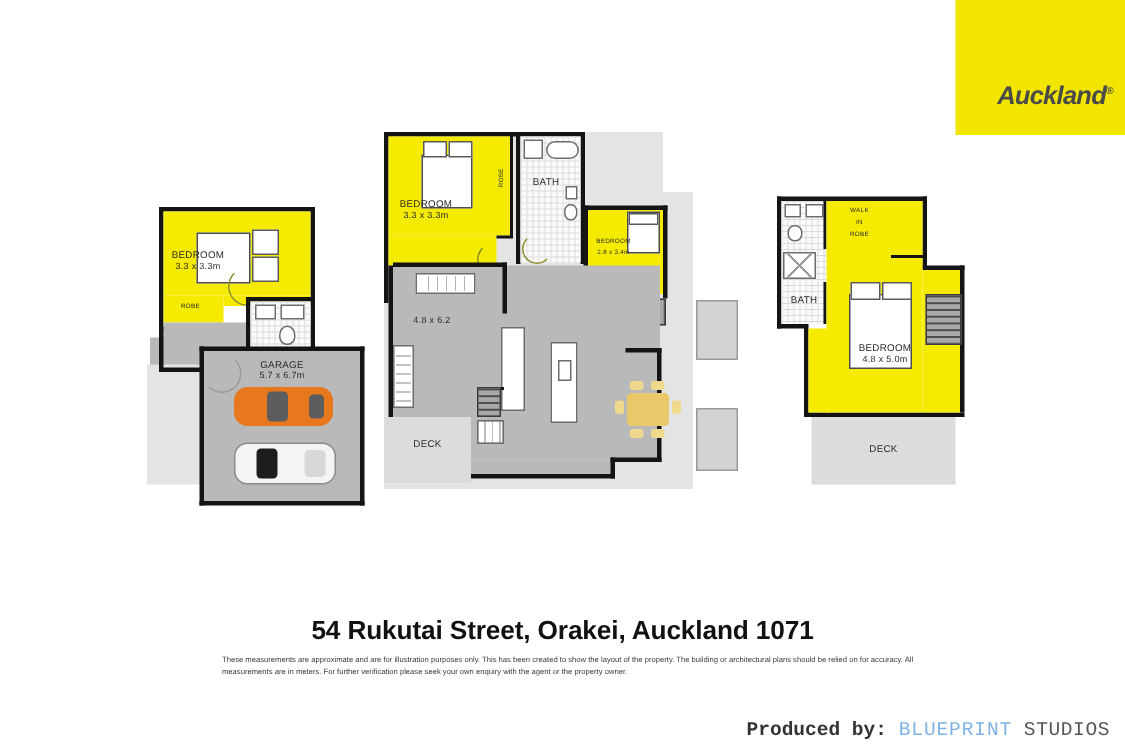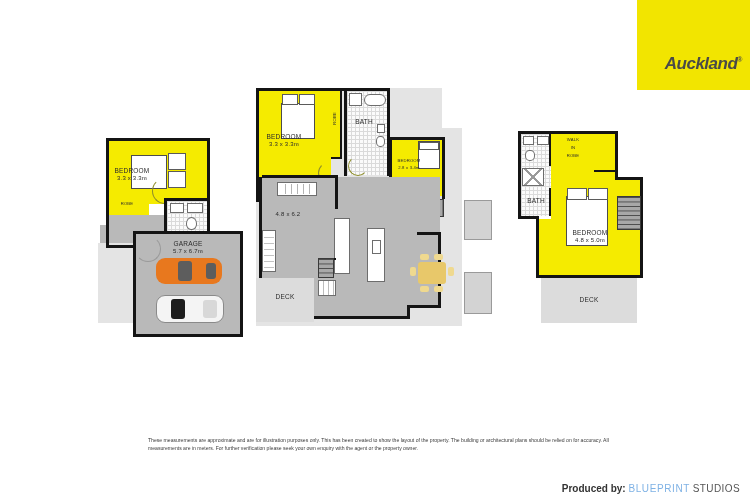--- a/index.html
+++ b/index.html
@@ -178,22 +178,23 @@
     width: 478px;
     text-align: left;
     font-size: 5.1px;
     line-height: 1.65;
     color: #3a3a3a;
   }
   #producedby {
     position: absolute;
     right: 10px;
     bottom: 6px;
-    font-size: 10px;
+    font-size: 13px;
     color: #333333;
+    font-family: Liberation Mono, monospace;
   }
   #producedby .kw-blue {
     color: #7fb2e5;
     letter-spacing: 0.6px;
   }
   #producedby .kw-grey {
     color: #555555;
     letter-spacing: 0.4px;
   }
   #producedby .pb-lead { font-weight: bold; }
@@ -397,20 +398,21 @@
       <div class="fur pillow" style="left:588px; top:188px; width:20px; height:12px;"></div>
 
       <div class="blk stairs-v" style="left:617px; top:196px; width:24px; height:34px;"></div>
 
       <div class="lbl lbl-room" style="left:562px; top:229px; width:56px;">BEDROOM</div>
       <div class="lbl lbl-dim" style="left:562px; top:237px; width:56px;">4.8 x 5.0m</div>
     </div>
   </div>
 
   <div id="titleblock">
+    <div id="plan-title">54 Rukutai Street, Orakei, Auckland 1071</div>
     <div id="disclaimer">These measurements are approximate and are for illustration purposes only. This has been created to show the layout of the property. The building or architectural plans should be relied on for accuracy. All measurements are in meters. For further verification please seek your own enquiry with the agent or the property owner.</div>
     <div id="producedby">
       <span class="pb-lead">Produced by:</span>
       <span class="kw-blue">BLUEPRINT</span>
       <span class="kw-grey">STUDIOS</span>
     </div>
   </div>
 
 </div>
 

